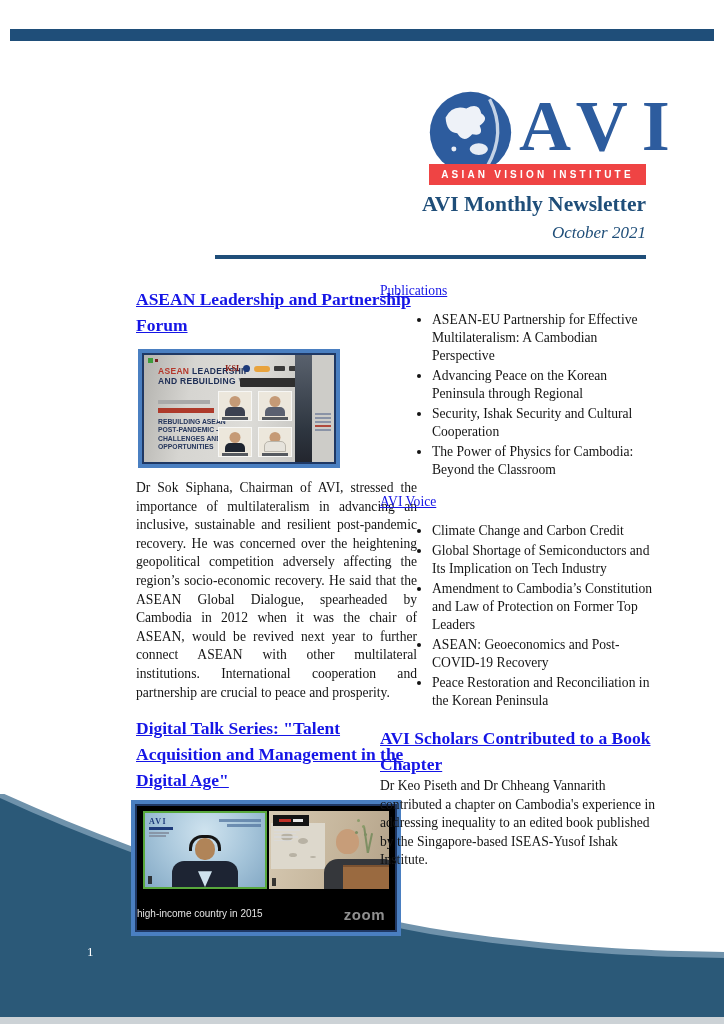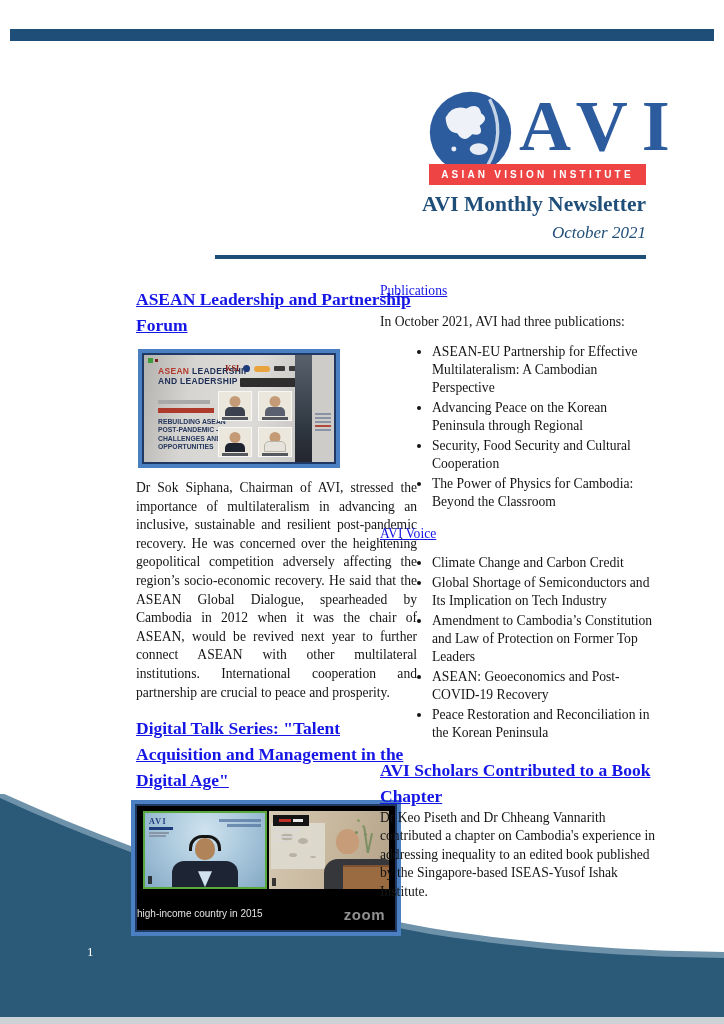--- a/index.html
+++ b/index.html
@@ -155,21 +155,21 @@
     <h2 class="doc-h">ASEAN Leadership and Partnership Forum</h2>
 
     <div class="img-frame frame1">
       <div class="img-inner">
         <div class="photo1">
           <div class="c-green"></div>
           <div class="c-dot"></div>
           <div class="c-gray"></div>
           <div class="i1-title">
             <div><span class="i1-red">ASEAN</span><span class="i1-navy"> LEADERSHIP</span></div>
-            <div><span class="i1-navy">AND LEADERSHIP </span><span class="i1-gray">VISION</span></div>
+            <div><span class="i1-navy">AND REBUILDING </span><span class="i1-gray">VISION</span></div>
           </div>
           <div class="i1-logos">
             <span class="ksi-t">KSI</span>
             <span class="dot-navy"></span>
             <span class="pill-orange"></span>
             <span class="lg-dark"></span>
             <span class="lg-dark"></span>
           </div>
           <div class="i1-tooltip"></div>
           <div class="i1-sublogo">
@@ -281,25 +281,24 @@
           </div>
           <div class="cap2">high-income country in 2015</div>
           <div class="wm">zoom</div>
         </div>
       </div>
     </div>
   </div>
 
   <div class="abs col-right">
     <a class="link">Publications</a>
-    <p class="body-t mt13">In October 2021, AVI had three publications:</p>
     <ul class="blist">
       <li>ASEAN-EU Partnership for Effective Multilateralism: A Cambodian Perspective</li>
       <li>Advancing Peace on the Korean Peninsula through Regional</li>
-      <li>Security, Food Security and Cultural Cooperation</li>
+      <li>Security, Ishak Security and Cultural Cooperation</li>
       <li>The Power of Physics for Cambodia: Beyond the Classroom</li>
     </ul>
     <div class="mt13"><a class="link">AVI Voice</a></div>
     <ul class="blist">
       <li>Climate Change and Carbon Credit</li>
       <li>Global Shortage of Semiconductors and Its Implication on Tech Industry</li>
       <li>Amendment to Cambodia’s Constitution and Law of Protection on Former Top Leaders</li>
       <li>ASEAN: Geoeconomics and Post-COVID-19 Recovery</li>
       <li>Peace Restoration and Reconciliation in the Korean Peninsula</li>
     </ul>

